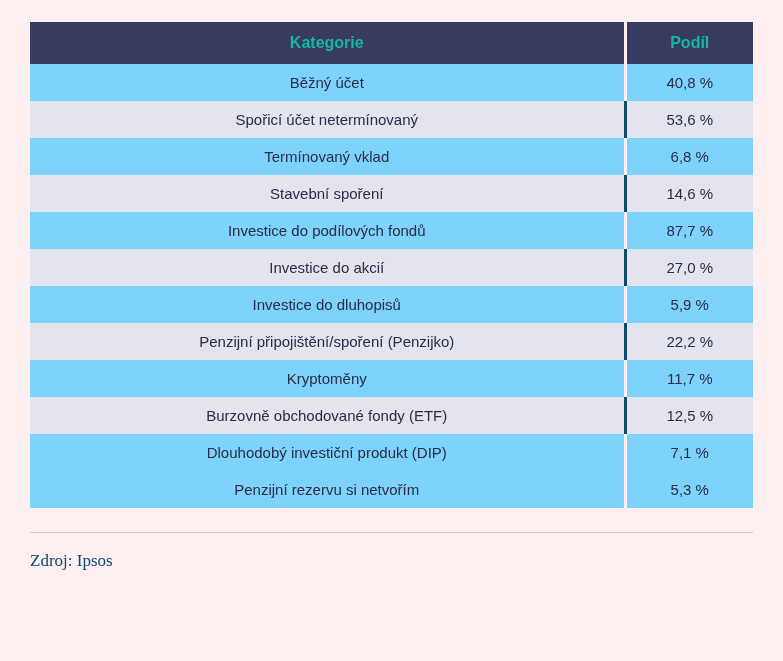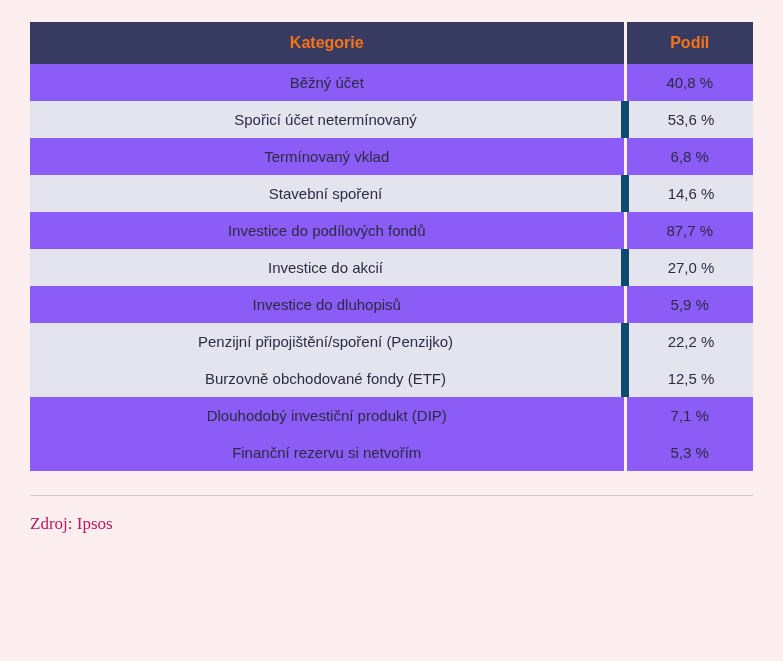--- a/index.html
+++ b/index.html
@@ -23,53 +23,53 @@
   table.data-table {
     width: 723px;
     border-collapse: collapse;
     table-layout: fixed;
   }
   table.data-table col.c-cat { width: 595px; }
   table.data-table col.c-val { width: 128px; }
 
   thead th {
     background: #373b62;
-    color: #f97316;
+    color: #14b8a6;
     font-size: 16px;
     font-weight: bold;
     text-align: center;
     padding: 12px 8px;
     border: none;
     margin-top: 33px;
   }
   thead th.th-cat {
     border-right: 3px solid #fdeef0;
   }
   tbody td {
     font-size: 15px;
     text-align: center;
     padding: 10px 8px;
     color: #2b2b45;
     border: none;
   }
-  tbody tr.odd td { background: #8b5cf6; }
+  tbody tr.odd td { background: #7dd3fc; }
   tbody tr.even td { background: #e4e4ef; }
   tbody td.td-cat { border-right: 3px solid #fdeef0; }
-  tbody tr.even td.td-cat { border-right: 8px solid #0c4a6e; }
+  tbody tr.even td.td-cat { border-right: 3px solid #0c4a6e; }
 
   .divider {
     width: 723px;
     height: 1px;
     background: #d8c6ca;
     margin: 24px 0 0 0;
   }
   .source {
     font-family: "Liberation Serif", serif;
     font-size: 17px;
-    color: #be185d;
+    color: #0c4a6e;
     padding-top: 18px;
   }
 </style>
 </head>
 <body>
 
 <div class="wrap">
   <table class="data-table">
     <colgroup>
       <col class="c-cat">
@@ -107,30 +107,34 @@
         <td class="td-val">27,0 %</td>
       </tr>
       <tr class="odd">
         <td class="td-cat">Investice do dluhopisů</td>
         <td class="td-val">5,9 %</td>
       </tr>
       <tr class="even">
         <td class="td-cat">Penzijní připojištění/spoření (Penzijko)</td>
         <td class="td-val">22,2 %</td>
       </tr>
+      <tr class="odd">
+        <td class="td-cat">Kryptoměny</td>
+        <td class="td-val">11,7 %</td>
+      </tr>
       <tr class="even">
         <td class="td-cat">Burzovně obchodované fondy (ETF)</td>
         <td class="td-val">12,5 %</td>
       </tr>
       <tr class="odd">
         <td class="td-cat">Dlouhodobý investiční produkt (DIP)</td>
         <td class="td-val">7,1 %</td>
       </tr>
       <tr class="odd">
-        <td class="td-cat">Finanční rezervu si netvořím</td>
+        <td class="td-cat">Penzijní rezervu si netvořím</td>
         <td class="td-val">5,3 %</td>
       </tr>
     </tbody>
   </table>
 
   <div class="divider"></div>
   <div class="source">Zdroj: Ipsos</div>
 </div>
 
 </body></html>

